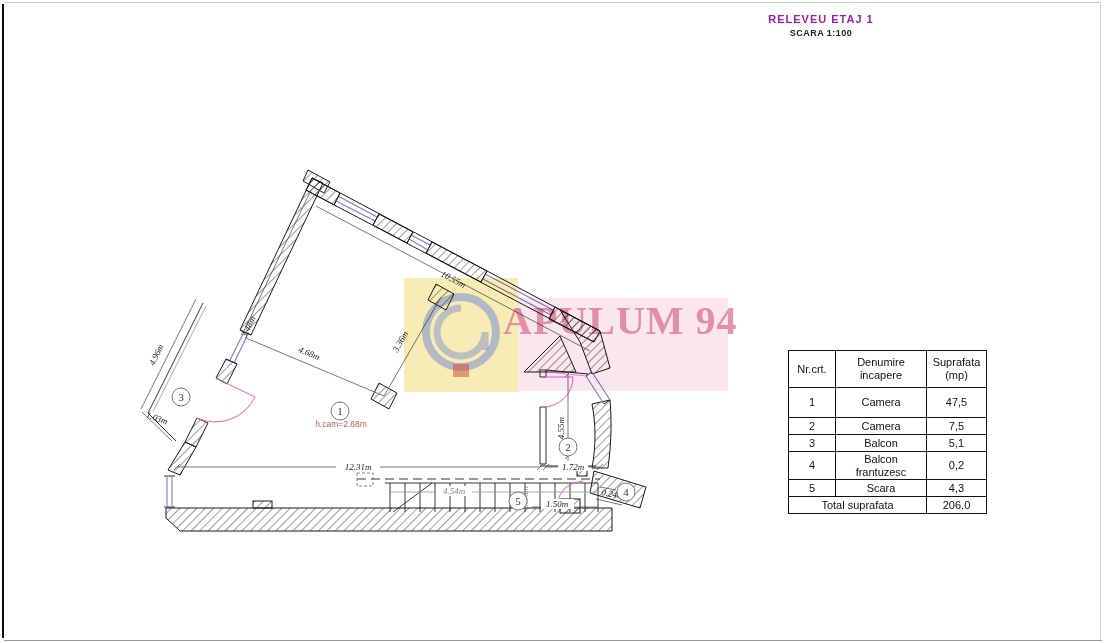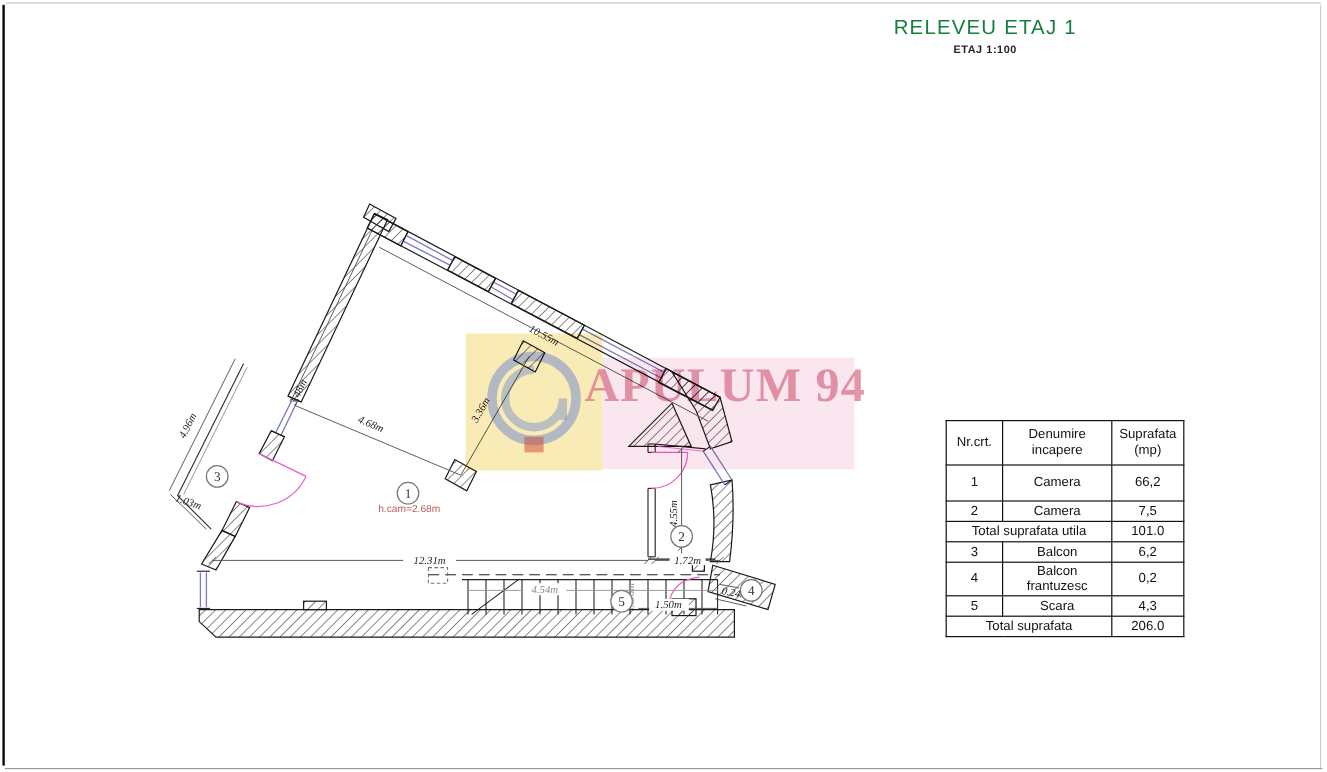--- a/index.html
+++ b/index.html
@@ -5,27 +5,27 @@
   html,body{margin:0;padding:0;}
   body{width:1106px;height:643px;background:#fff;position:relative;overflow:hidden;
        font-family:"Liberation Sans",sans-serif;}
   .edge{position:absolute;}
   #edge-left{left:2px;top:4px;width:2px;height:634px;background:#0a0a0a;}
   #edge-top{left:5px;top:2px;width:1096px;height:1px;background:#c9c9c9;}
   #edge-bottom{left:4px;top:640px;width:1098px;height:1px;background:#9a9a9a;}
   #edge-right{left:1100px;top:4px;width:1px;height:636px;background:#cfcfcf;}
 
   .titleblock{position:absolute;left:700px;top:13px;width:242px;text-align:center;}
-  .titleblock h1{margin:0;font-size:17px;font-weight:normal;letter-spacing:1px;color:#15803d;}
+  .titleblock h1{margin:0;font-size:11px;font-weight:bold;letter-spacing:1px;color:#a21caf;}
   .titleblock .scale{margin-top:3px;font-size:9px;font-weight:bold;color:#222;letter-spacing:.5px;}
 
   #plan{position:absolute;left:130px;top:160px;}
 
   
-  #watermark{position:absolute;left:0;top:0;width:880px;height:643px;pointer-events:none;
+  #watermark{position:absolute;left:16px;top:0;width:880px;height:643px;pointer-events:none;
              mix-blend-mode:multiply;}
   .wm-yellow{position:absolute;left:388px;top:278px;width:114px;height:114px;
              background:rgba(244,219,120,.55);}
   .wm-pink{position:absolute;left:502px;top:298px;width:210px;height:93px;
            background:rgba(243,205,222,.5);}
   .wm-text{position:absolute;left:487px;top:297px;width:240px;
            font-family:"Liberation Serif",serif;font-weight:bold;font-size:40px;
            letter-spacing:1px;color:rgba(220,122,148,.8);white-space:nowrap;}
 
   
@@ -42,21 +42,21 @@
 </head>
 <body>
 
 <div id="edge-left" class="edge"></div>
 <div id="edge-top" class="edge"></div>
 <div id="edge-bottom" class="edge"></div>
 <div id="edge-right" class="edge"></div>
 
 <div class="titleblock">
   <h1>RELEVEU ETAJ 1</h1>
-  <div class="scale">ETAJ 1:100</div>
+  <div class="scale">SCARA 1:100</div>
 </div>
 
 <svg id="plan" width="520" height="390" viewBox="130 160 520 390">
   <defs>
     <pattern id="hatch" patternUnits="userSpaceOnUse" width="6" height="6" patternTransform="rotate(45)">
       <line x1="0" y1="0" x2="0" y2="6" stroke="#3a3a3a" stroke-width="1"></line>
     </pattern>
   </defs>
 
   <g fill="url(#hatch)" stroke="#1a1a1a" stroke-width="1">
@@ -234,35 +234,31 @@
       <div>incapere</div>
     </td>
     <td class="c-area">
       <div>Suprafata</div>
       <div>(mp)</div>
     </td>
   </tr>
   <tr class="h-tall">
     <td>1</td>
     <td>Camera</td>
-    <td>66,2</td>
+    <td>47,5</td>
   </tr>
   <tr class="h-std">
     <td>2</td>
     <td>Camera</td>
     <td>7,5</td>
   </tr>
   <tr class="h-std">
-    <td colspan="2">Total suprafata utila</td>
-    <td>101.0</td>
-  </tr>
-  <tr class="h-std">
     <td>3</td>
     <td>Balcon</td>
-    <td>6,2</td>
+    <td>5,1</td>
   </tr>
   <tr class="h-two">
     <td>4</td>
     <td>Balcon frantuzesc</td>
     <td>0,2</td>
   </tr>
   <tr class="h-std">
     <td>5</td>
     <td>Scara</td>
     <td>4,3</td>

